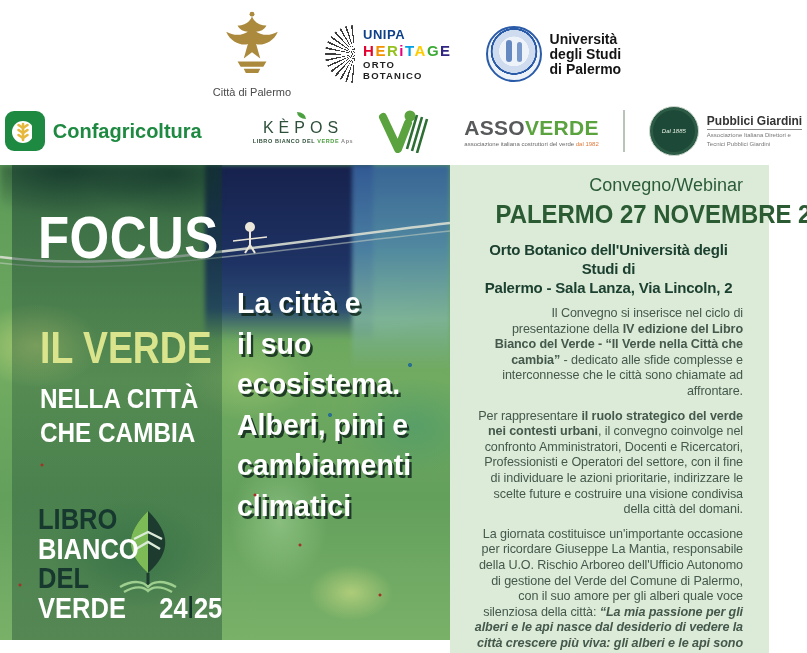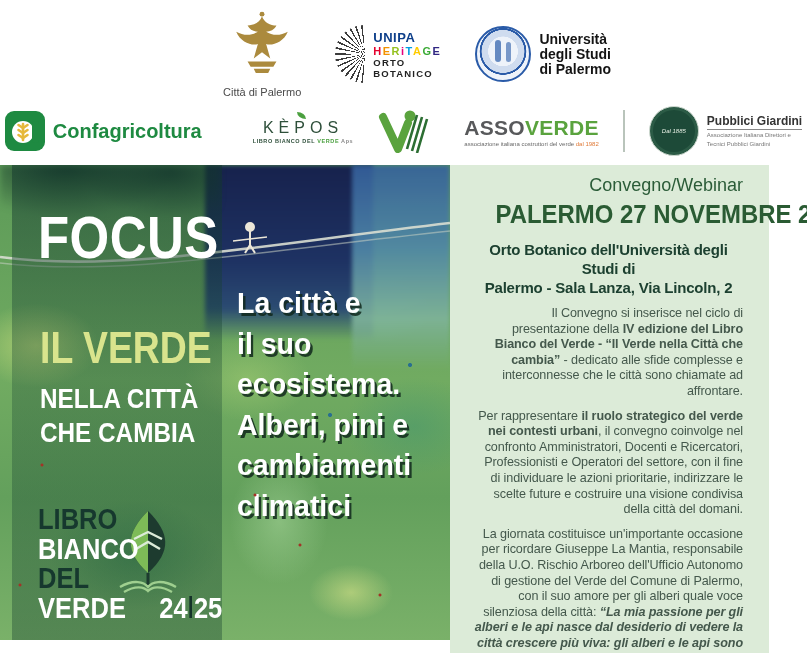--- a/index.html
+++ b/index.html
@@ -8,21 +8,21 @@
   
   .logo-row{position:absolute;left:0;right:0;display:flex;justify-content:center;align-items:center;}
   .row1{top:8px;height:92px;gap:34px;}
   .row2{top:102px;height:58px;gap:24px;}
   .logo{display:flex;align-items:center;gap:8px;}
   .stack{display:flex;flex-direction:column;align-items:center;margin-left:27px;}
   .palermo-caption{font-size:11px;color:#4a4a4a;margin-top:2px;}
   .fan{width:30px;height:58px;border-radius:60px 0 0 60px;
        background:repeating-conic-gradient(from 100deg at 100% 50%, #3b3b3b 0 3.5deg, #fff 3.5deg 12deg);}
   .unipa-line1{font-size:13px;font-weight:800;color:#0e3f8a;letter-spacing:.5px;}
-  .heritage{font-size:11px;font-weight:800;letter-spacing:1.5px;}
+  .heritage{font-size:15px;font-weight:800;letter-spacing:1.5px;}
   .orto{font-size:9.5px;font-weight:700;color:#222;letter-spacing:1.2px;line-height:11px;}
   .seal{width:52px;height:52px;border-radius:50%;border:2px solid #2a5ba8;
         background:radial-gradient(circle at 50% 45%, #eef3fa 0 38%, #cfdcef 39% 55%, #2a5ba8 56% 60%, #eef3fa 61%);position:relative;}
   .seal i{position:absolute;left:18px;top:12px;width:6px;height:22px;background:#2a5ba8;opacity:.7;border-radius:3px;}
   .seal em{position:absolute;left:29px;top:14px;width:5px;height:20px;background:#2a5ba8;opacity:.6;border-radius:3px;}
   .uni-text{font-size:14px;font-weight:800;color:#141414;line-height:15px;}
   .conf-label{font-size:20px;font-weight:700;color:#1e8a41;}
   .kepos-label{font-size:16px;letter-spacing:5px;color:#2e4f3a;font-weight:400;position:relative;}
   .kepos-leaf{position:absolute;left:34px;top:-7px;width:9px;height:7px;background:#4ba03f;border-radius:0 100% 0 100%;}
   .kepos-sub{font-size:5.5px;letter-spacing:.6px;color:#2e4f3a;font-weight:700;margin-top:1px;}

